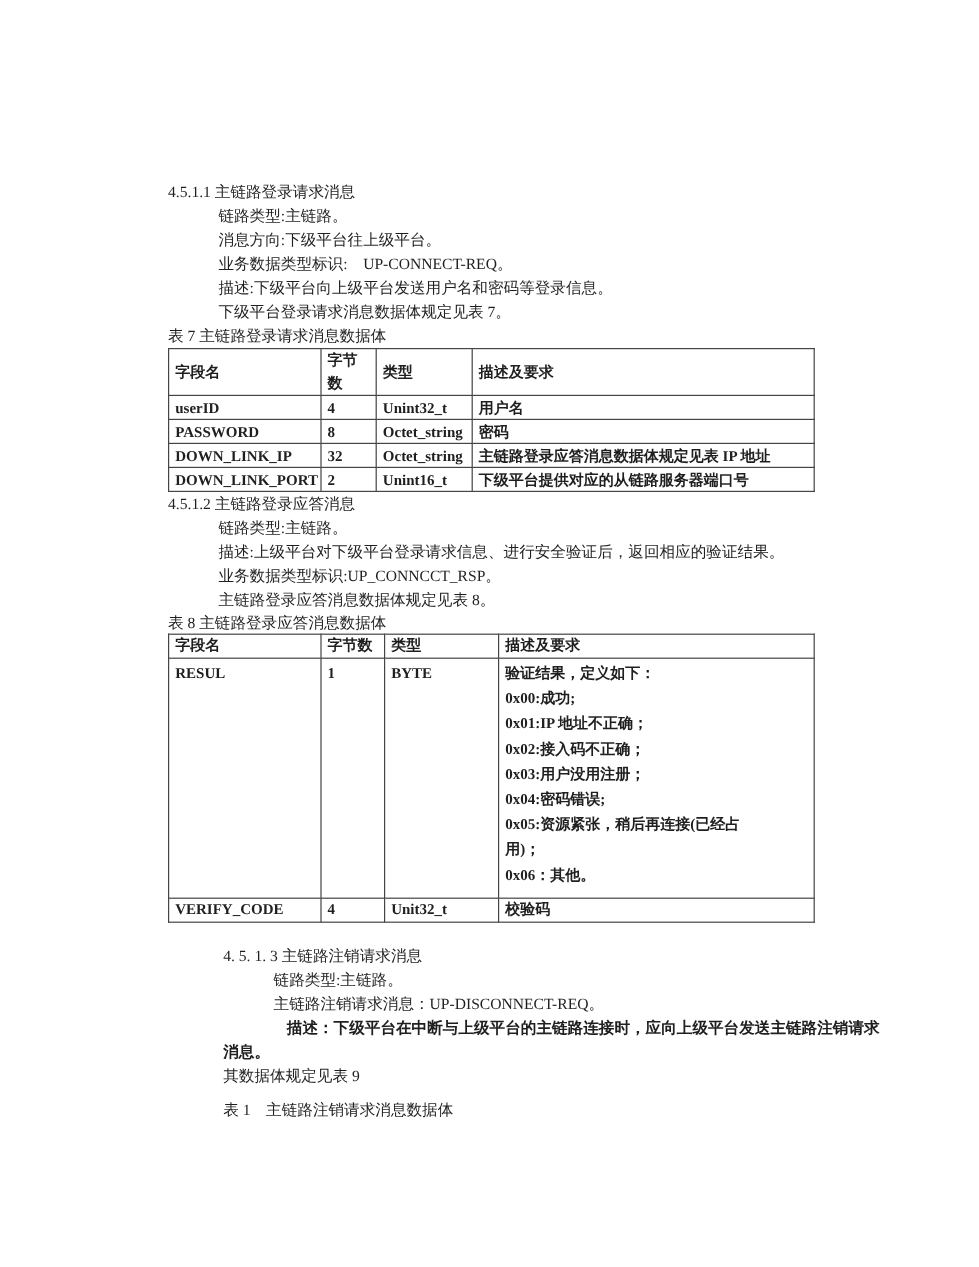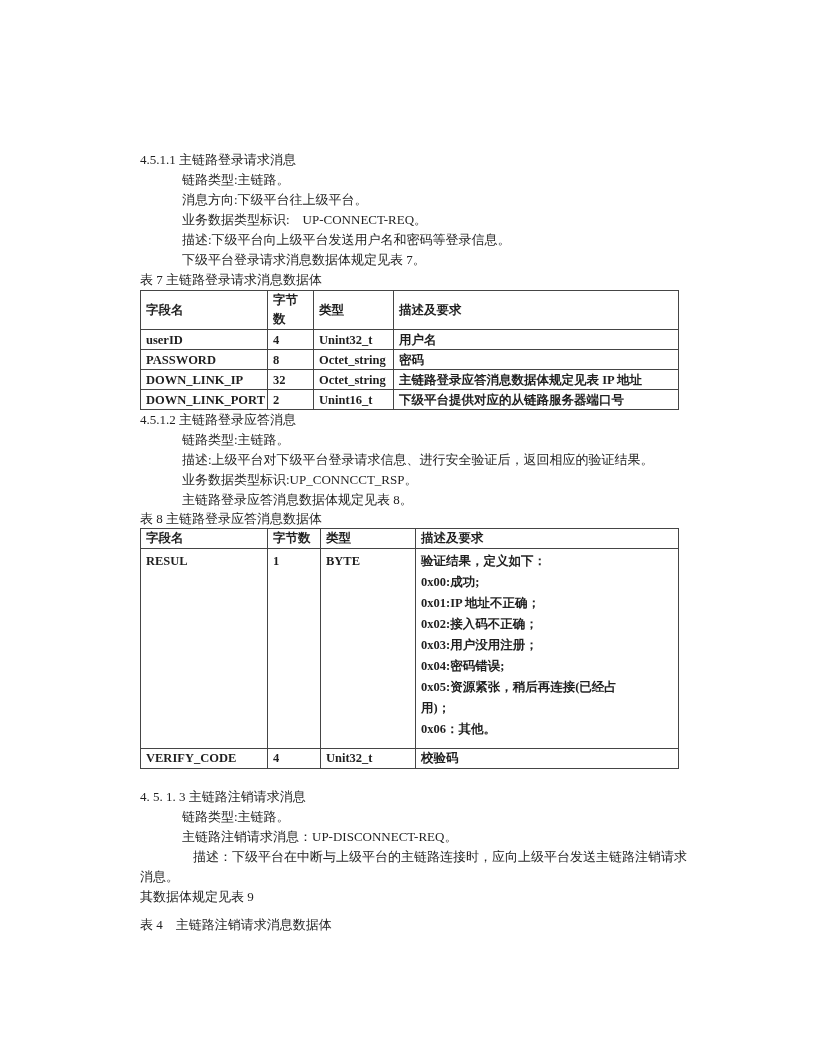--- a/index.html
+++ b/index.html
@@ -8,21 +8,21 @@
     background: #ffffff;
     font-family: "Liberation Serif", "DejaVu Serif", serif;
     color: #1f1f1f;
   }
   .page { position: relative; width: 816px; height: 1056px; overflow: hidden; background: #ffffff; }
   .content { position: absolute; left: 140px; top: 150px; width: 538px; font-size: 13px; }
 
   .h  { height: 20px; line-height: 20px; white-space: pre; }
   .ind { padding-left: 42px; }
   .ln { height: 20px; line-height: 20px; white-space: pre; }
-  .desc-para { margin-left: -42px; text-indent: 53px; white-space: pre; line-height: 20px; }
+  .desc-para { margin-left: -42px; text-indent: 53px; white-space: pre; line-height: 20px; font-weight: bold; }
   .outdent { margin-left: -42px; }
 
   .caption { height: 20px; line-height: 20px; text-align: left; white-space: pre; }
   .cap-t8 { height: 18px; line-height: 18px; }
   .cap-t9 { margin-top: 8px; }
 
   table.doc { table-layout: fixed; border-collapse: collapse; width: 538px; font-weight: bold; }
   table.doc td {
     border: 1px solid #454545;
     font-size: 12.5px;
@@ -32,21 +32,21 @@
   .t7 td { height: 19px; line-height: 18px; vertical-align: middle; }
   .t7 tr:first-child td { height: 19px; line-height: 19px; }
 
   .t8 td { vertical-align: top; line-height: 21px; }
   .t8 tr:first-child td { height: 19px; line-height: 19px; }
   .t8 tr:nth-child(2) td { padding-top: 2px; padding-bottom: 8px; }
   .t8 tr:last-child td { height: 19px; line-height: 19px; padding-top: 0; padding-bottom: 0; }
   td.desc { white-space: pre-line; }
 
   .sec2 { margin-top: 0; }
-  .sec3 { margin-top: 18px; }
+  .sec3 { margin-top: 18px; margin-left: 46px; }
 </style>
 </head>
 <body>
 
 <div class="page">
   <div class="content">
 
     <section>
       <div class="h">4.5.1.1 主链路登录请求消息</div>
       <div class="ind">
@@ -148,17 +148,17 @@
 
     <section class="sec3">
       <div class="h">4. 5. 1. 3 主链路注销请求消息</div>
       <div class="ind">
         <div class="ln">链路类型:主链路。</div>
         <div class="ln">主链路注销请求消息：UP-DISCONNECT-REQ。</div>
         <div class="desc-para">描述：下级平台在中断与上级平台的主链路连接时，应向上级平台发送主链路注销请求
 消息。</div>
         <div class="ln outdent">其数据体规定见表 9</div>
       </div>
-      <div class="caption cap-t9">表 4　主链路注销请求消息数据体</div>
+      <div class="caption cap-t9">表 1　主链路注销请求消息数据体</div>
     </section>
 
   </div>
 </div>
 
 </body></html>

